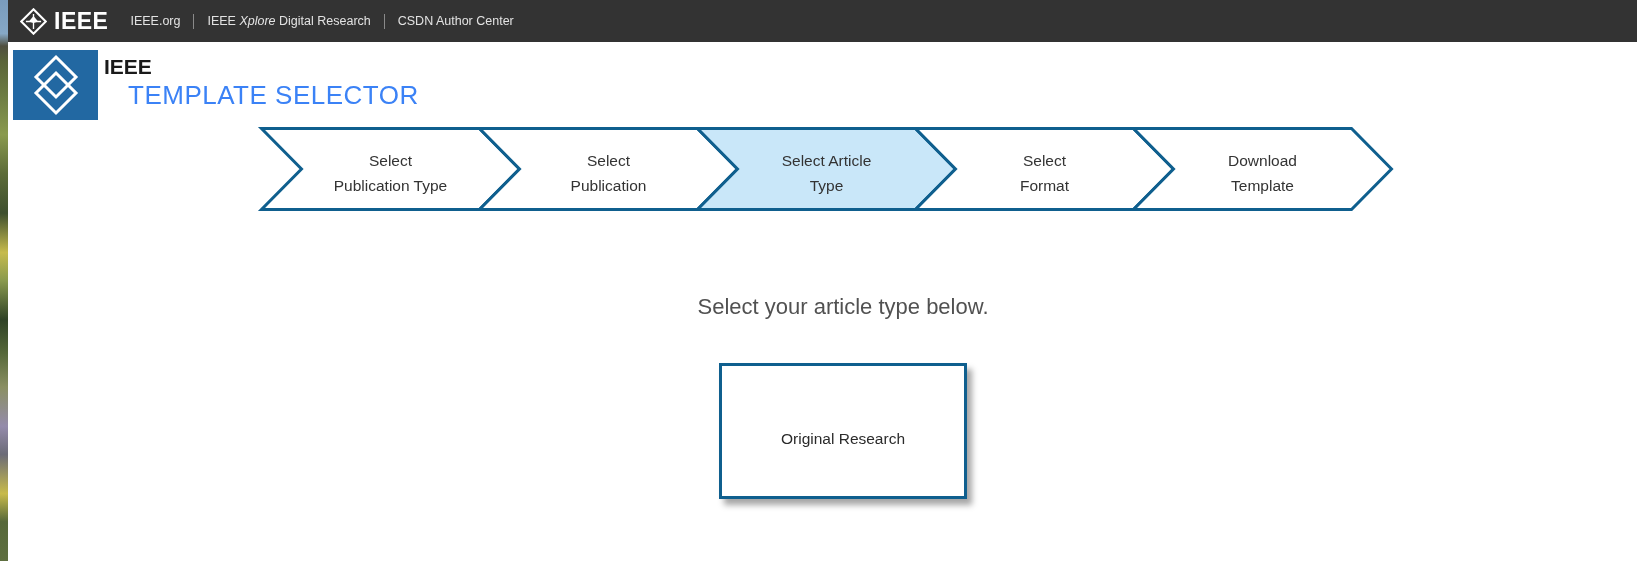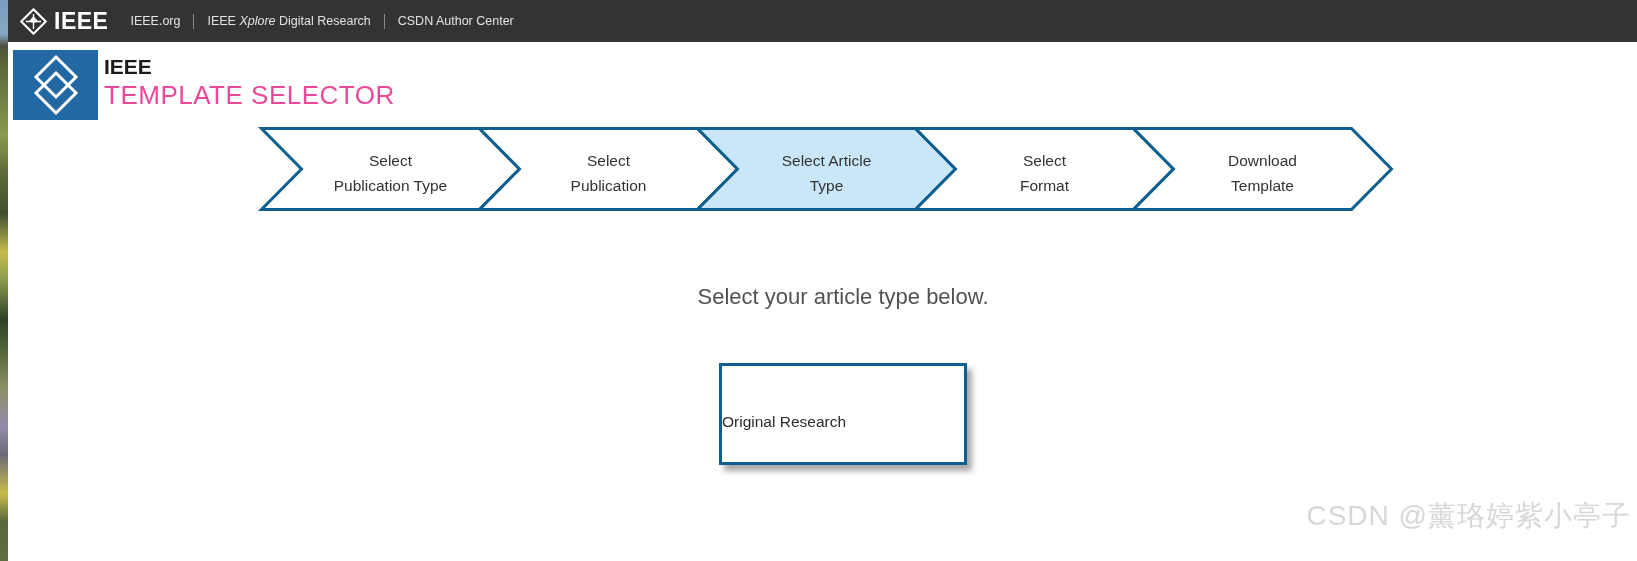--- a/index.html
+++ b/index.html
@@ -41,42 +41,42 @@
   .nav-sep { width:1px; height:15px; background:#8a8a8a; }
 
   
   .logo-square {
     position:absolute; left:13px; top:50px; width:85px; height:70px;
     background:var(--logo-blue,#2268a2);
     display:flex; align-items:center; justify-content:center;
   }
   .titles { position:absolute; left:104px; top:54px; }
   .title-1 { font-size:21px; font-weight:700; color:#1a1a1a; line-height:1.2; }
-  .title-2 { font-size:26px; font-weight:400; color:#ec4899; letter-spacing:0.5px; line-height:1.25; }
+  .title-2 { font-size:26px; font-weight:400; color:#3b82f6; letter-spacing:0.5px; line-height:1.25;margin-left:24px; }
 
   
   .steps-svg { position:absolute; left:260px; top:127px; width:1133px; height:84px; overflow:visible; }
   .step-shape { fill:#ffffff; stroke:var(--accent,#0f5f8e); stroke-width:3; stroke-linejoin:miter; }
   g.active .step-shape { fill:var(--highlight,#c9e7f9); }
   .step-label {
     fill:#333333; font-size:15.5px; font-family:"Liberation Sans", sans-serif;
     text-anchor:middle; cursor:default;
   }
   .steps-svg g { cursor:pointer; }
 
   
   .prompt {
-    position:absolute; top:284px; left:843px; transform:translateX(-50%);
+    position:absolute; top:294px; left:843px; transform:translateX(-50%);
     font-size:22px; color:#515151; white-space:nowrap;
   }
   .article-card {
-    position:absolute; left:719px; top:363px; width:248px; height:102px;
+    position:absolute; left:719px; top:363px; width:248px; height:136px;
     background:#ffffff; border:3px solid var(--accent,#0f5f8e);
     box-shadow:5px 6px 6px rgba(0,0,0,0.35);
-    display:flex; align-items:center; 
+    display:flex; align-items:center; justify-content:center;
     padding-top:16px; cursor:pointer;
     font-family:"Liberation Sans", sans-serif;
   }
   .article-card span { font-size:15.5px; color:#2b2b2b; }
 
   
   .watermark {
     position:absolute; right:6px; top:497px;
     font-size:28px; letter-spacing:1px; color:#d7d7d7;
     text-shadow:1px 1px 1px #ffffff;
@@ -146,15 +146,14 @@
       <text class="step-label" x="1002.5" y="63.5">Template</text>
     </g>
   </svg>
 
   <div class="prompt">Select your article type below.</div>
 
   <button class="article-card">
     <span>Original Research</span>
   </button>
 
-  <div class="watermark">CSDN @薰珞婷紫小亭子</div>
 
 </div>
 
 </body></html>

